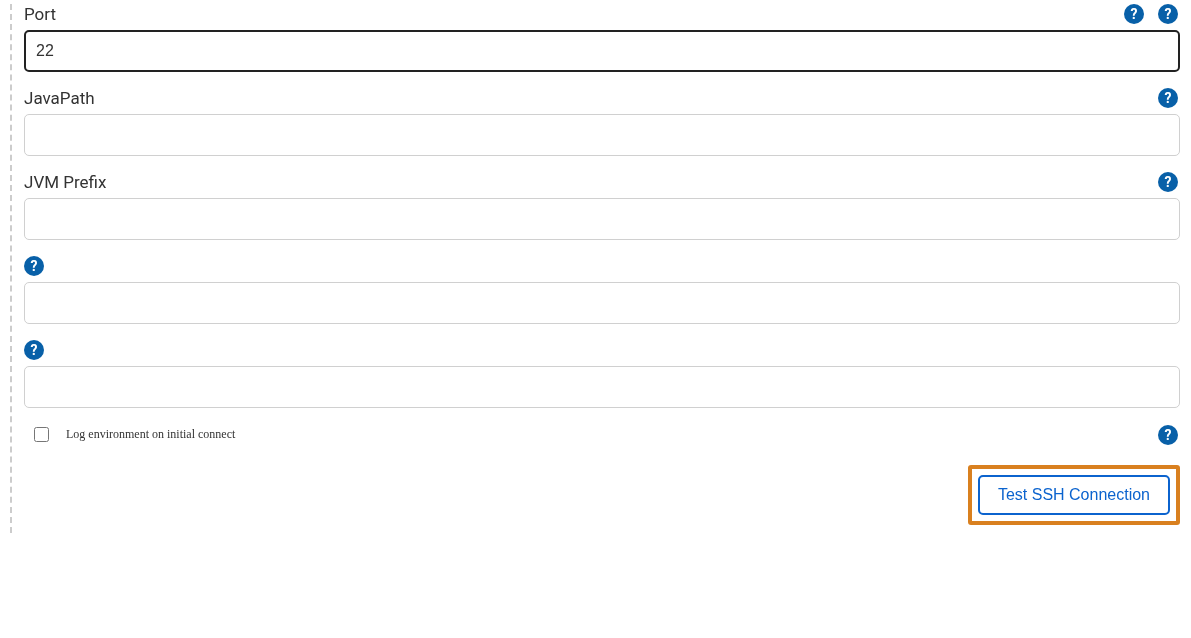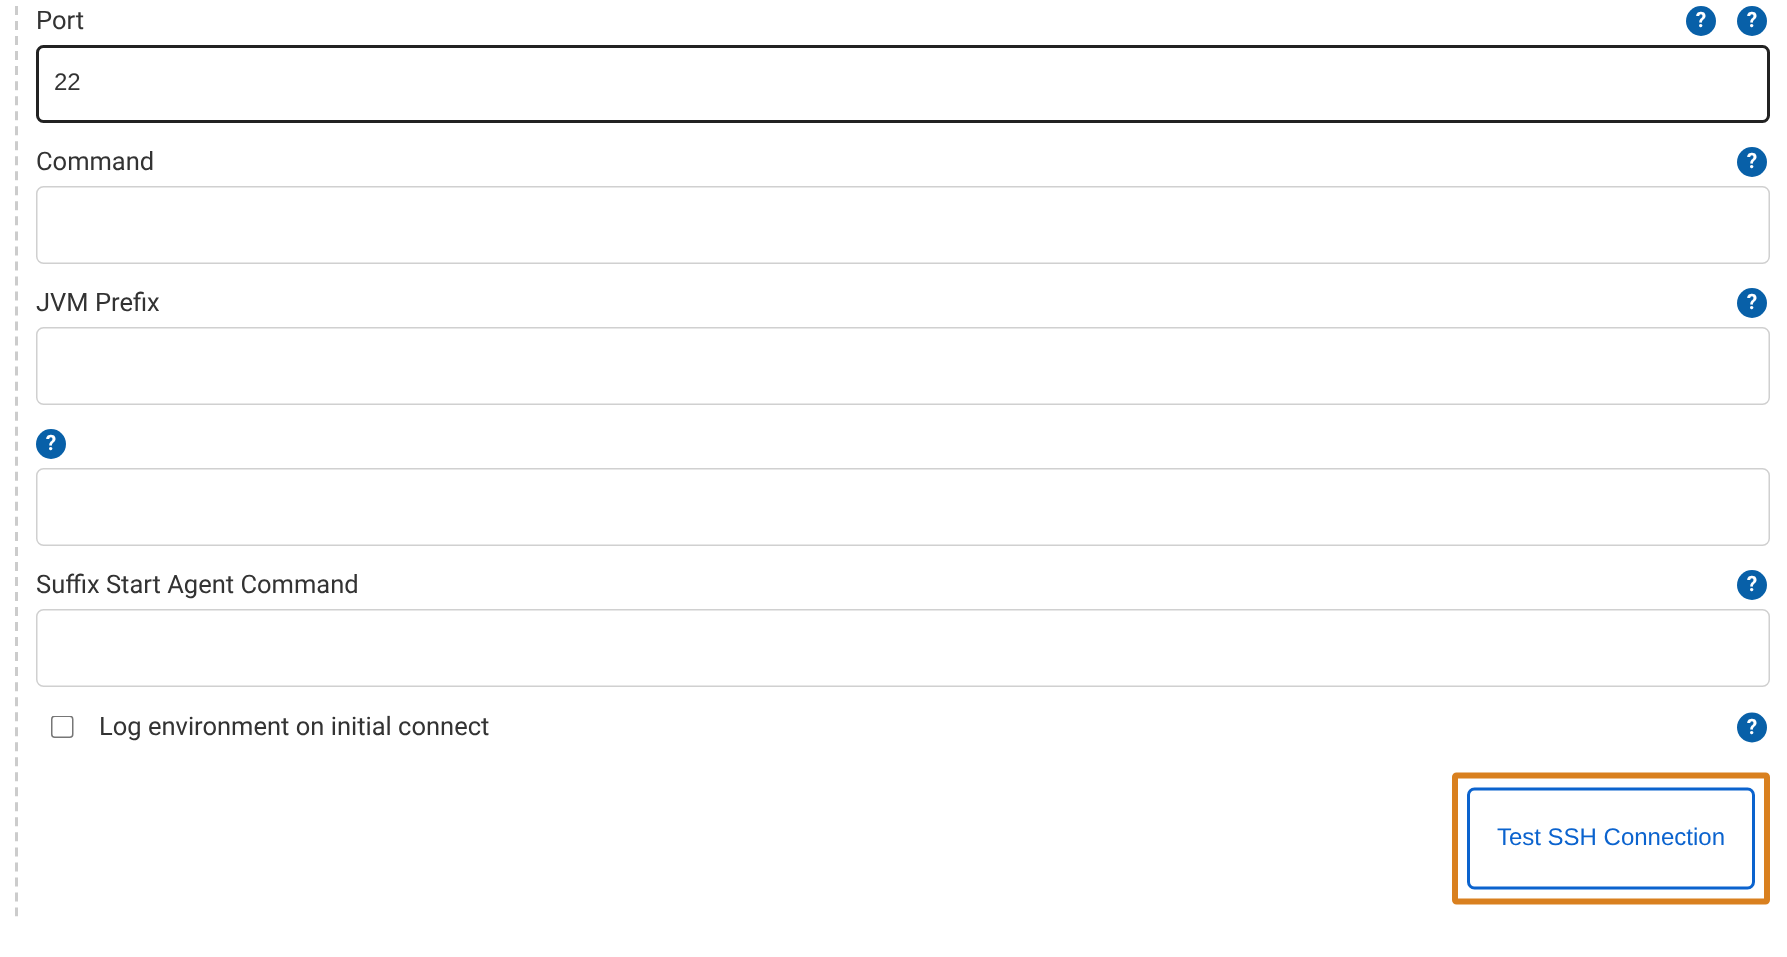--- a/index.html
+++ b/index.html
@@ -45,21 +45,21 @@
     display: inline-flex;
     align-items: center;
     justify-content: center;
     font-size: 14px;
     font-weight: bold;
     cursor: pointer;
     user-select: none;
   }
   input[type="text"] {
     width: 100%;
-    height: 52px;
+    height: 42px;
     padding: 8px 10px;
     font-size: 16px;
     border: 1px solid #d0d0d0;
     border-radius: 5px;
     background: #fff;
     color: #333;
   }
   input[type="text"].focused {
     border: 2px solid #222;
   }
@@ -74,39 +74,40 @@
     display: flex;
     align-items: center;
     gap: 14px;
     padding-left: 6px;
   }
   .checkbox-inner input[type="checkbox"] {
     width: 15px;
     height: 15px;
   }
   .checkbox-label {
-    font-size: 17px;
+    font-size: 12px;
     color: #333;
+    font-family: Liberation Serif, serif;
   }
   .button-row {
     display: flex;
     justify-content: flex-end;
   }
   .highlight-box {
     border: 4px solid #d9801f;
     border-radius: 3px;
     padding: 6px;
     display: inline-block;
   }
   .test-btn {
     border: 2px solid #0b63ce;
     background: #fff;
     color: #0b63ce;
     font-size: 16px;
-    padding: 23px 18px;
+    padding: 9px 18px;
     border-radius: 5px;
     cursor: pointer;
   }
 </style>
 </head>
 <body>
 
 <div class="container">
 
   <div class="field" style="margin-top:4px;">
@@ -115,21 +116,21 @@
       <span class="help-icons">
         <span class="help-icon">?</span>
         <span class="help-icon">?</span>
       </span>
     </div>
     <input type="text" class="focused" value="22" style="">
   </div>
 
   <div class="field">
     <div class="field-header">
-      <span class="label">Command</span>
+      <span class="label">JavaPath</span>
       <span class="help-icons">
         <span class="help-icon">?</span>
       </span>
     </div>
     <input type="text" value="" style="">
   </div>
 
   <div class="field">
     <div class="field-header">
       <span class="label">JVM Prefix</span>
@@ -144,21 +145,20 @@
     <div class="field-header">
       <span class="help-icons">
         <span class="help-icon">?</span>
       </span>
     </div>
     <input type="text" value="" style="">
   </div>
 
   <div class="field">
     <div class="field-header">
-      <span class="label">Suffix Start Agent Command</span>
       <span class="help-icons">
         <span class="help-icon">?</span>
       </span>
     </div>
     <input type="text" value="" style="">
   </div>
 
   <div class="checkbox-row">
     <label class="checkbox-inner">
       <input type="checkbox" style="">

